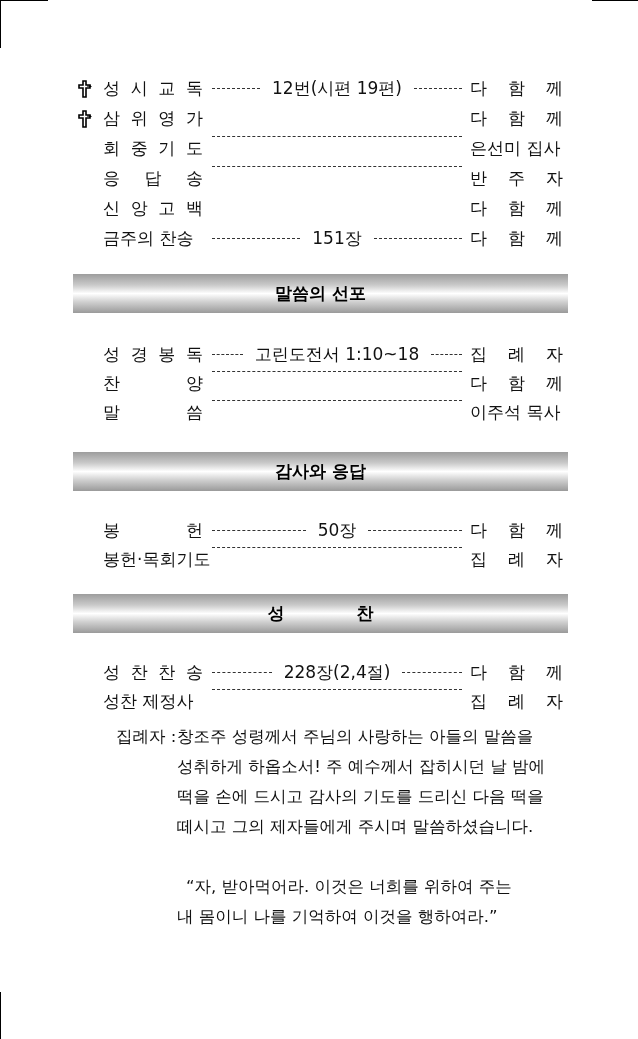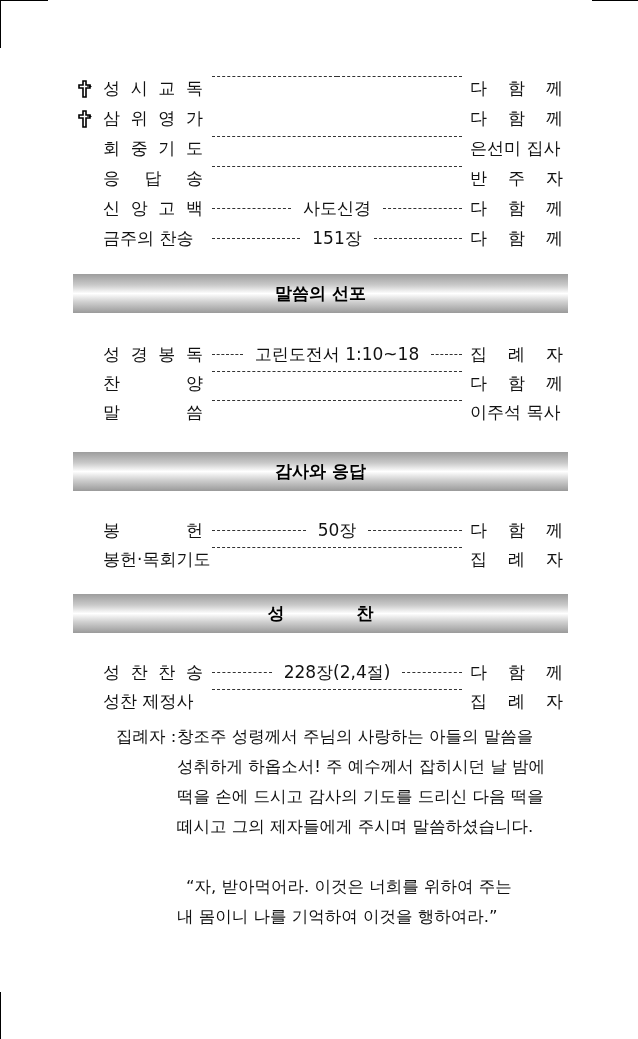--- a/index.html
+++ b/index.html
@@ -54,20 +54,21 @@
           <path d="M11 6h4v1M11 18v-0" stroke="#000" stroke-width="1"></path>
         </svg></span>
       <div class="label">
         <span>성</span>
         <span>시</span>
         <span>교</span>
         <span>독</span>
       </div>
       <div class="leader">
         <span class="dash"></span>
+        <span class="mid">12번(시편 19편)</span>
         <span class="dash"></span>
       </div>
       <div class="who">
         <span>다</span>
         <span>함</span>
         <span>께</span>
       </div>
     </div>
     <div class="row" style="top: 105px; width: 638px;">
       <span class="cross"><svg viewBox="0 0 16 18" width="16" height="18">
@@ -114,25 +115,20 @@
         <span>주</span>
         <span>자</span>
       </div>
     </div>
     <div class="row" style="top: 195px; width: 638px;">
       <div class="label">
         <span>신</span>
         <span>앙</span>
         <span>고</span>
         <span>백</span>
-      </div>
-      <div class="leader">
-        <span class="dash"></span>
-        <span class="mid">사도신경</span>
-        <span class="dash"></span>
       </div>
       <div class="who">
         <span>다</span>
         <span>함</span>
         <span>께</span>
       </div>
     </div>
     <div class="row" style="top: 225px; width: 638px; text-align: right;">
       <div class="label">
         <span>금주의 찬송</span>

